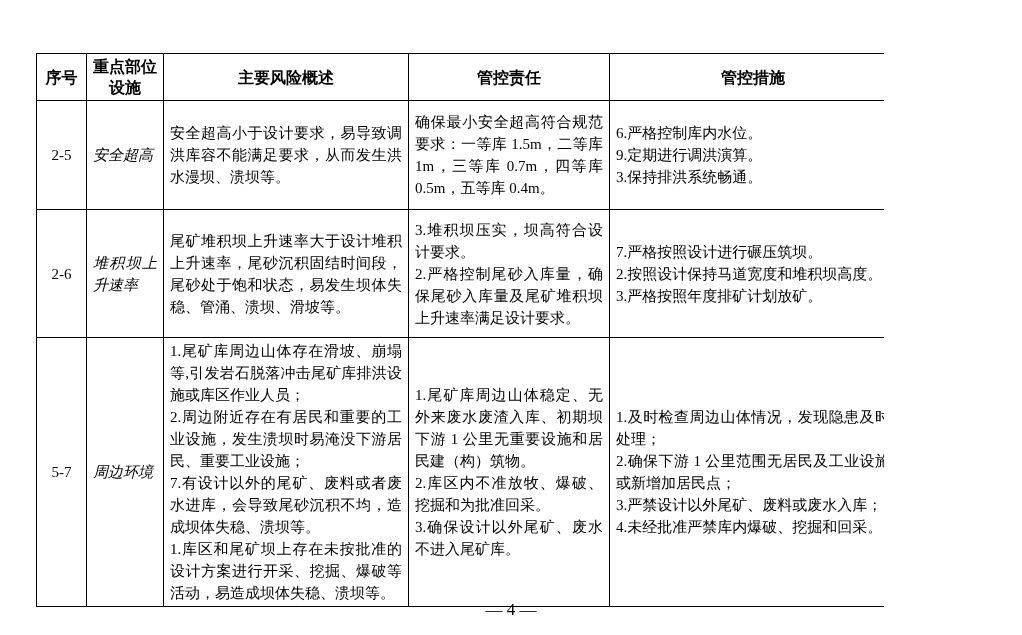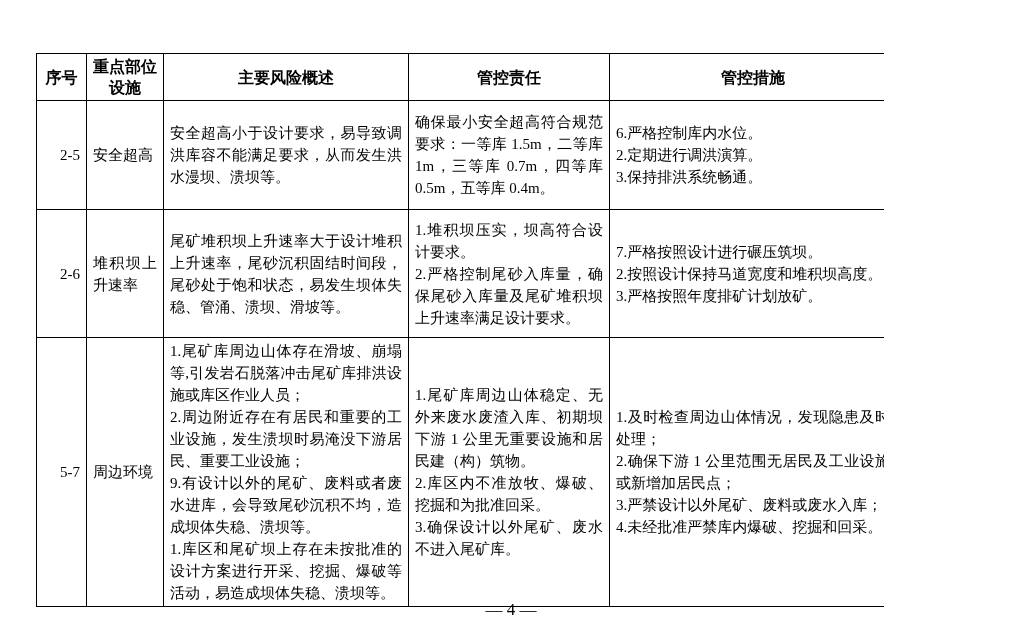--- a/index.html
+++ b/index.html
@@ -35,26 +35,27 @@
     word-break: break-all;
   }
   .risk-table th {
     font-weight: bold;
     font-size: 16px;
     line-height: 21px;
     text-align: center;
     padding: 2px 4px;
   }
   .cell-id {
-    text-align: right;
+    text-align: center;
   }
   .cell-facility {
     text-align: justify;
     text-align-last: left;
     padding: 2px 9px;
+    font-style: italic;
   }
   .cell-paras {
     text-align: justify;
   }
   .cell-paras .para {
     text-align: justify;
   }
   .row-header   { height: 45px; }
   .row-r1       { height: 109px; }
   .row-r2       { height: 128px; }
@@ -98,51 +99,51 @@
       <td class="cell-id">2-5</td>
       <td class="cell-facility">安全超高</td>
       <td class="cell-paras">
             <div class="para">安全超高小于设计要求，易导致调洪库容不能满足要求，从而发生洪水漫坝、溃坝等。</div>
           </td>
       <td class="cell-paras">
             <div class="para">确保最小安全超高符合规范要求：一等库 1.5m，二等库 1m，三等库 0.7m，四等库 0.5m，五等库 0.4m。</div>
           </td>
       <td class="cell-paras">
             <div class="para">6.严格控制库内水位。</div>
-            <div class="para">2.定期进行调洪演算。</div>
+            <div class="para">9.定期进行调洪演算。</div>
             <div class="para">3.保持排洪系统畅通。</div>
           </td>
       <td></td>
     </tr>
 
     <tr class="row-r2">
       <td class="cell-id">2-6</td>
       <td class="cell-facility">堆积坝上升速率</td>
       <td class="cell-paras">
             <div class="para">尾矿堆积坝上升速率大于设计堆积上升速率，尾砂沉积固结时间段，尾砂处于饱和状态，易发生坝体失稳、管涌、溃坝、滑坡等。</div>
           </td>
       <td class="cell-paras">
-            <div class="para">1.堆积坝压实，坝高符合设计要求。</div>
+            <div class="para">3.堆积坝压实，坝高符合设计要求。</div>
             <div class="para">2.严格控制尾砂入库量，确保尾砂入库量及尾矿堆积坝上升速率满足设计要求。</div>
           </td>
       <td class="cell-paras">
             <div class="para">7.严格按照设计进行碾压筑坝。</div>
             <div class="para">2.按照设计保持马道宽度和堆积坝高度。</div>
             <div class="para">3.严格按照年度排矿计划放矿。</div>
           </td>
       <td></td>
     </tr>
 
     <tr class="row-r3">
       <td class="cell-id">5-7</td>
       <td class="cell-facility">周边环境</td>
       <td class="cell-paras">
             <div class="para">1.尾矿库周边山体存在滑坡、崩塌等,引发岩石脱落冲击尾矿库排洪设施或库区作业人员；</div>
             <div class="para"> 2.周边附近存在有居民和重要的工业设施，发生溃坝时易淹没下游居民、重要工业设施；</div>
-            <div class="para">9.有设计以外的尾矿、废料或者废水进库，会导致尾砂沉积不均，造成坝体失稳、溃坝等。</div>
+            <div class="para">7.有设计以外的尾矿、废料或者废水进库，会导致尾砂沉积不均，造成坝体失稳、溃坝等。</div>
             <div class="para">1.库区和尾矿坝上存在未按批准的设计方案进行开采、挖掘、爆破等活动，易造成坝体失稳、溃坝等。</div>
           </td>
       <td class="cell-paras">
             <div class="para">1.尾矿库周边山体稳定、无外来废水废渣入库、初期坝下游 1 公里无重要设施和居民建（构）筑物。</div>
             <div class="para">2.库区内不准放牧、爆破、挖掘和为批准回采。</div>
             <div class="para">3.确保设计以外尾矿、废水不进入尾矿库。</div>
           </td>
       <td class="cell-paras">
             <div class="para">1.及时检查周边山体情况，发现隐患及时处理；</div>
             <div class="para">2.确保下游 1 公里范围无居民及工业设施或新增加居民点；</div>

